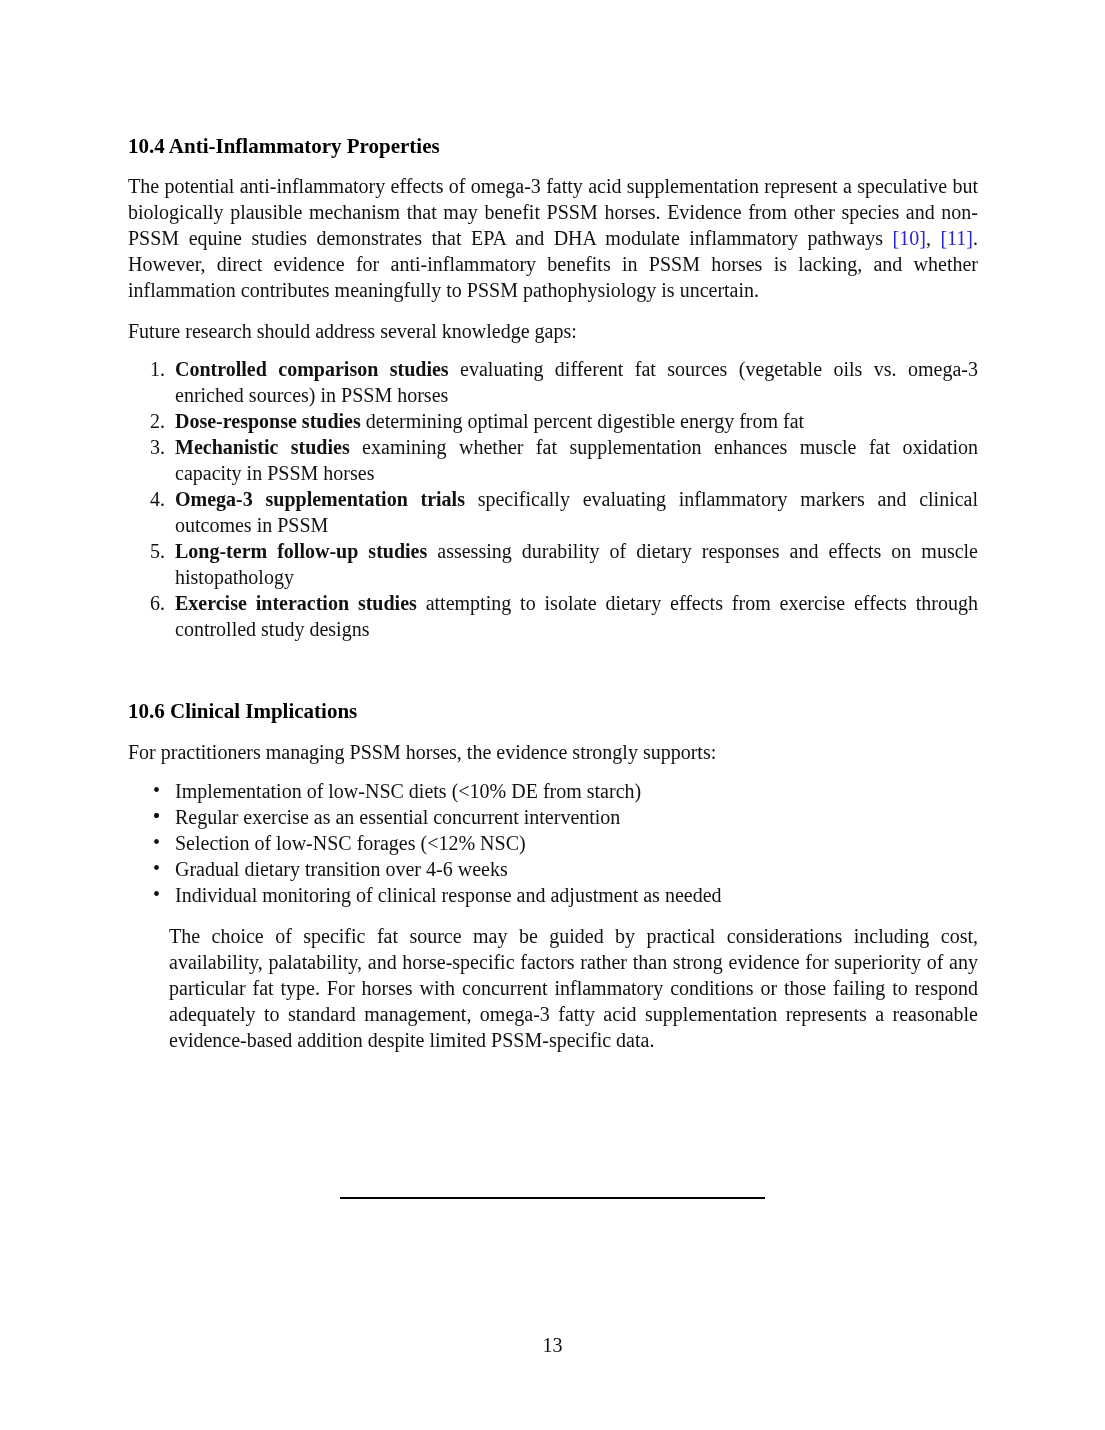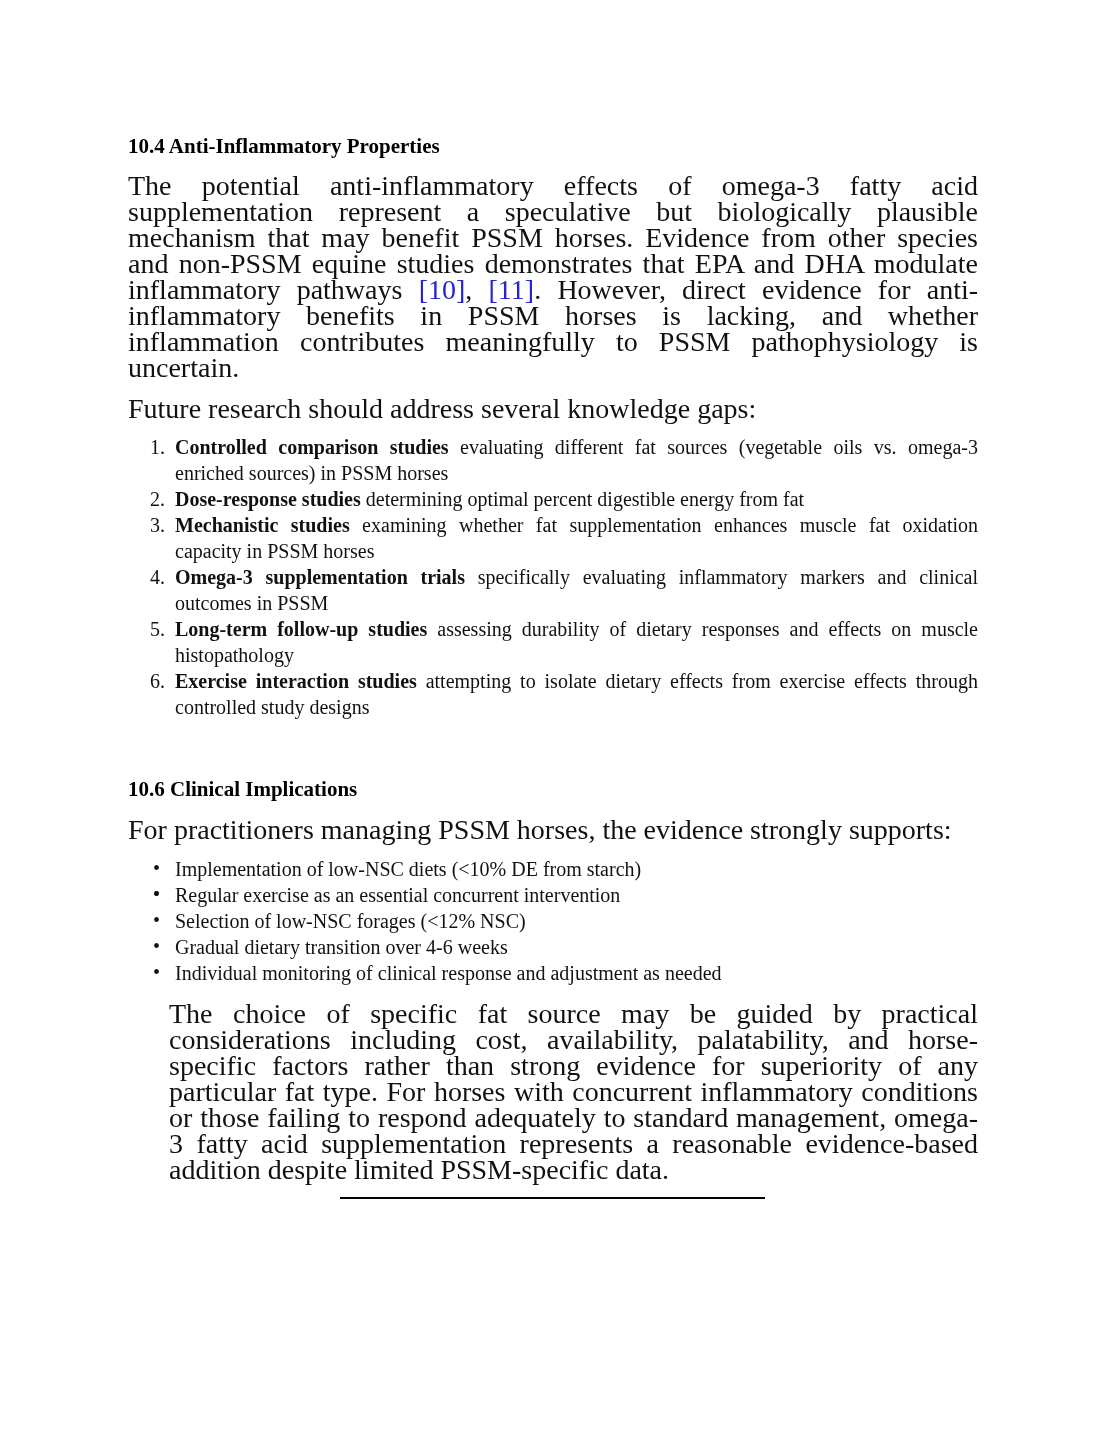--- a/index.html
+++ b/index.html
@@ -22,21 +22,21 @@
   }
   h2 {
     margin: 0;
     font-size: 21px;
     line-height: 26px;
     font-weight: 700;
     color: #000000;
   }
   .body {
     margin: 0;
-    font-size: 28px;
+    font-size: 20px;
     line-height: 26px;
     text-align: justify;
     hyphens: auto;
     -webkit-hyphens: auto;
   }
   .first   { margin-top: 14px; }
   .h-105   { margin-top: 35px; }
   .h-106   { margin-top: 56px; }
   .intro   { margin-top: 15px; }
   .closing { margin-top: 15px; margin-left: 41px; }
@@ -125,13 +125,14 @@
       <li><span class="bullet">•</span><span>Gradual dietary transition over 4-6 weeks</span></li>
       <li><span class="bullet">•</span><span>Individual monitoring of clinical response and adjustment as needed</span></li>
     </ul>
 
     <p class="body closing">The choice of specific fat source may be guided by practical considerations including cost, availability, palatability, and horse-specific factors rather than strong evidence for superiority of any particular fat type. For horses with concurrent inflammatory conditions or those failing to respond adequately to standard management, omega-3 fatty acid supplementation represents a reasonable evidence-based addition despite limited PSSM-specific data.</p>
 
   </div>
 
   <div class="footnote-rule"></div>
 
+  <div class="page-number">13</div>
 </div>
 
 </body></html>

